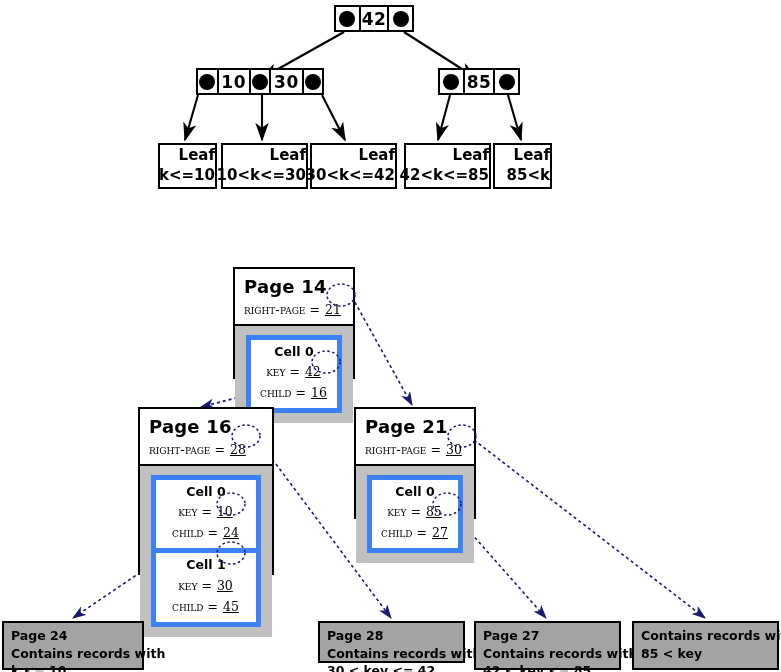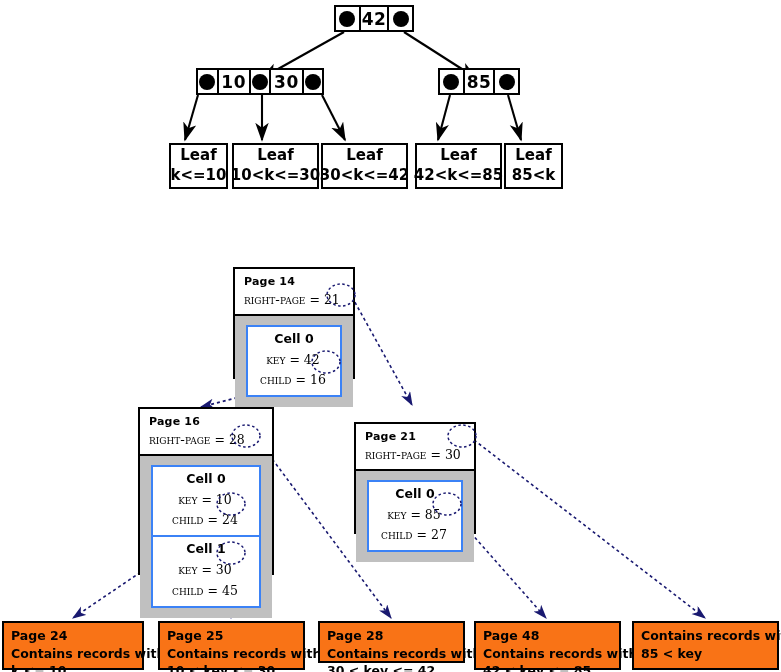--- a/index.html
+++ b/index.html
@@ -59,91 +59,91 @@
     box-sizing: border-box;
     border-left: 2px solid #000;
     border-right: 2px solid #000;
     font-size: 17px;
     font-weight: 600;
     letter-spacing: 0.5px;
   }
   .leafbox {
     display: flex;
     flex-direction: column;
-    align-items: center;
+    align-items: flex-end;
     justify-content: center;
     font-size: 15px;
     font-weight: 700;
     line-height: 1.32;
     white-space: nowrap;
-    margin-left: 11px;
   }
   
   .pagebox {
     position: absolute;
     box-sizing: border-box;
     border: 2px solid #000000;
     background: #ffffff;
     padding: 0;
   }
   .page-header {
     padding: 5px 8px 5px 9px;
     background: #ffffff;
     line-height: 1.42;
   }
   .page-title {
-    font-size: 11px;
+    font-size: 18px;
     font-weight: 700;
     letter-spacing: 0.2px;
   }
   .page-attr {
     font-size: 12.5px;
     font-family: "DejaVu Serif", serif;
     white-space: nowrap;
   }
   .sc {
     font-variant: small-caps;
     text-transform: lowercase;
     font-size: 13.5px;
   }
   .sc::first-letter { font-size: 13.5px; }
   .cellarea {
     background: #c0c0c0;
     border-top: 2px solid #000;
     padding: 9px 11px 10px 11px;
   }
   .cellbox {
-    border: 2px solid #3b82f6;
+    border: 5px solid #3b82f6;
     background: #ffffff;
     padding: 3px 6px 5px 6px;
     text-align: center;
   }
   .cellbox + .cellbox { border-top: 0; }
   .cell-title {
     font-size: 12.5px;
     font-weight: 700;
     line-height: 1.5;
   }
   .cell-attr {
     font-size: 12.5px;
     font-family: "DejaVu Serif", serif;
     line-height: 1.55;
     white-space: nowrap;
   }
   .ref {
     display: inline-block;
     min-width: 18px;
-    text-align: left;
+    text-align: center;
+    text-decoration: underline;
   }
   
   .leafpage {
     position: absolute;
     box-sizing: border-box;
     border: 2px solid #000000;
-    background: #f97316;
+    background: #a3a3a3;
     padding: 4px 0 4px 7px;
     line-height: 1.4;
   }
   .leafpage .lp-title {
     font-size: 12.5px;
     font-weight: 700;
   }
   .leafpage .lp-line {
     font-size: 12.5px;
     font-weight: 700;
@@ -312,21 +312,21 @@
         </div>
         <div class="cell-attr">
           <span class="sc">Child</span>
           <span>=</span>
           <span class="ref">45</span>
         </div>
       </div>
     </div>
   </div>
 
-  <div class="pagebox" style="left:354px; top:422px; width:122px; height:112px;">
+  <div class="pagebox" style="left:354px; top:407px; width:122px; height:112px;">
     <div class="page-header">
       <div class="page-title">Page 21</div>
       <div class="page-attr">
         <span class="sc">Right-Page</span>
         <span>=</span>
         <span class="ref">30</span>
       </div>
     </div>
     <div class="cellarea">
       <div class="cellbox">
@@ -355,32 +355,27 @@
       <ellipse cx="462" cy="436" rx="14" ry="11"></ellipse>
       <ellipse cx="447" cy="504" rx="14" ry="11"></ellipse>
     </g>
   </svg>
 
   <div class="leafpage" style="left:2px; top:621px; width:142px; height:49px;">
     <div class="lp-title">Page 24</div>
     <div class="lp-line">Contains records with</div>
     <div class="lp-line">k &lt;= 10</div>
   </div>
-  <div class="leafpage" style="left:158px; top:621px; width:147px; height:49px;">
-    <div class="lp-title">Page 25</div>
-    <div class="lp-line">Contains records with</div>
-    <div class="lp-line">10 &lt; key &lt;= 30</div>
-  </div>
   <div class="leafpage" style="left:318px; top:621px; width:147px; height:42px;">
     <div class="lp-title">Page 28</div>
     <div class="lp-line">Contains records with</div>
     <div class="lp-line">30 &lt; key &lt;= 42</div>
   </div>
   <div class="leafpage" style="left:474px; top:621px; width:147px; height:49px;">
-    <div class="lp-title">Page 48</div>
+    <div class="lp-title">Page 27</div>
     <div class="lp-line">Contains records with</div>
     <div class="lp-line">42 &lt; key &lt;= 85</div>
   </div>
   <div class="leafpage" style="left:632px; top:621px; width:147px; height:49px;">
     <div class="lp-line">Contains records with</div>
     <div class="lp-line">85 &lt; key</div>
   </div>
 
 </div>
 

